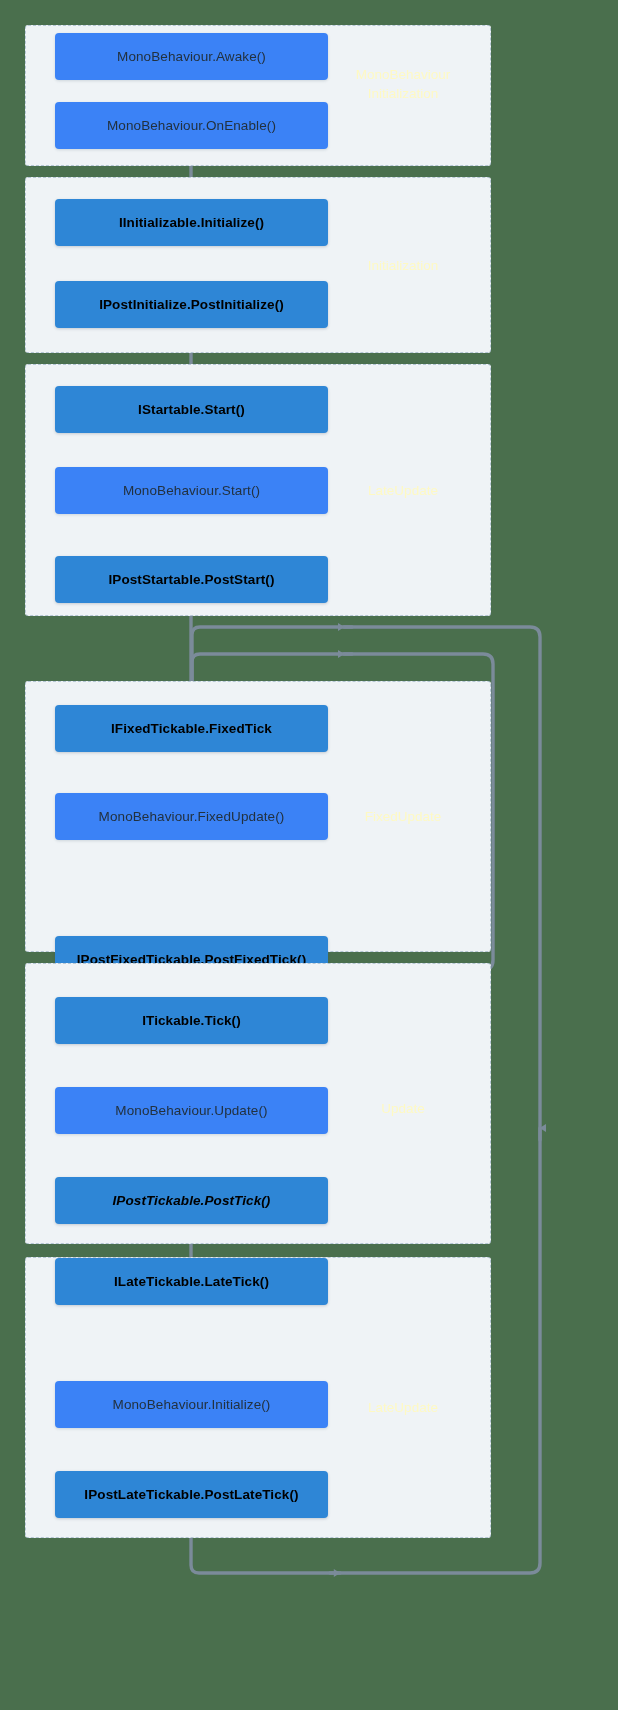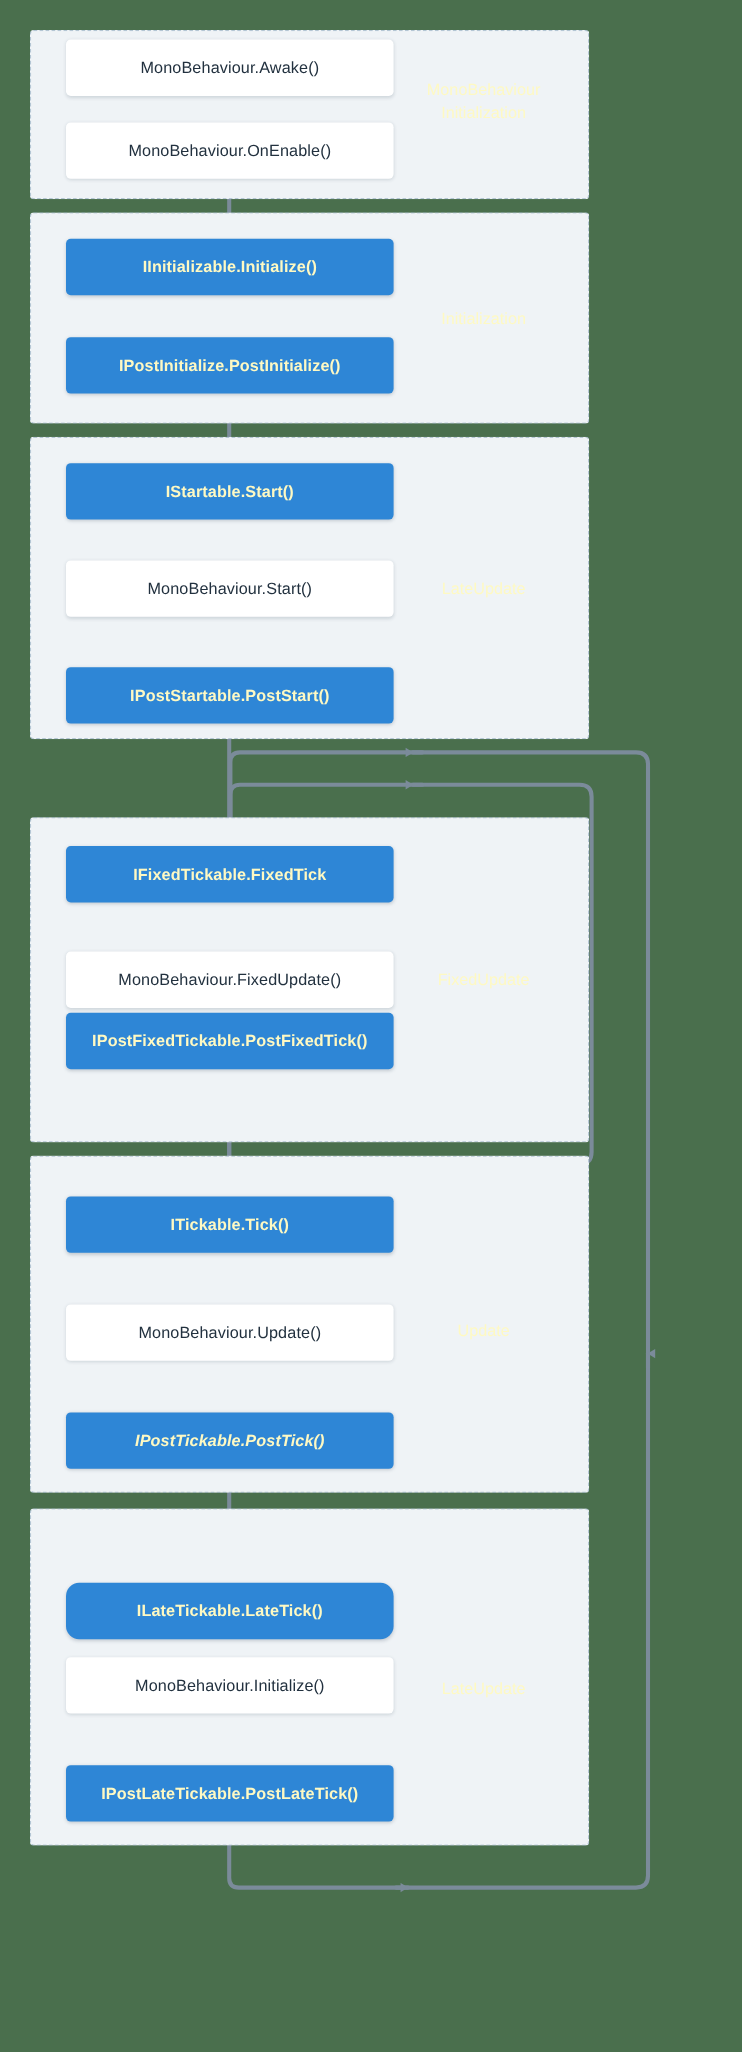--- a/index.html
+++ b/index.html
@@ -40,27 +40,27 @@
     border-radius:4px;
     box-sizing:border-box;
     display:flex;
     align-items:center;
     justify-content:center;
     text-align:center;
     font-size:13.5px;
     letter-spacing:0.1px;
   }
   .node.mono{
-    background:#ffffff;
+    background:#3b82f6;
     color:#22313f;
     box-shadow:0 1px 3px rgba(40,60,80,0.16);
   }
   .node.iface{
     background:#2e86d6;
-    color:#fef9c3;
+    color:#000000;
     font-weight:bold;
     box-shadow:0 1px 3px rgba(40,60,80,0.22);
   }
 
   
   #arrows{position:absolute;left:0;top:0;width:618px;height:1710px;pointer-events:none;}
 </style>
 </head>
 <body>
 
@@ -143,27 +143,27 @@
   <div class="phase" style="left:25px;top:364px;width:466px;height:252px;"></div>
   <div class="phase-label" style="left:323px;top:481px;">LateUpdate</div>
   <div class="node mono" style="top:467px;">MonoBehaviour.Start()</div>
   <div class="node iface" style="top:386px;">IStartable.Start()</div>
   <div class="node iface" style="top:556px;">IPostStartable.PostStart()</div>
 
   <div class="phase" style="left:25px;top:681px;width:466px;height:271px;"></div>
   <div class="phase-label" style="left:323px;top:807px;">FixedUpdate</div>
   <div class="node iface" style="top:705px;">IFixedTickable.FixedTick</div>
   <div class="node mono" style="top:793px;">MonoBehaviour.FixedUpdate()</div>
-  <div class="node iface" style="top:844px;">IPostFixedTickable.PostFixedTick()</div>
+  <div class="node iface" style="top:936px;">IPostFixedTickable.PostFixedTick()</div>
 
   <div class="phase" style="left:25px;top:963px;width:466px;height:281px;"></div>
   <div class="phase-label" style="left:323px;top:1099px;">Update</div>
   <div class="node iface" style="top:997px;">ITickable.Tick()</div>
   <div class="node mono" style="top:1087px;">MonoBehaviour.Update()</div>
   <div class="node iface" style="top:1177px;font-style:italic;">IPostTickable.PostTick()</div>
 
   <div class="phase" style="left:25px;top:1257px;width:466px;height:281px;"></div>
   <div class="phase-label" style="left:323px;top:1398px;">LateUpdate</div>
-  <div class="node iface" style="top:1319px;border-radius:11px;">ILateTickable.LateTick()</div>
+  <div class="node iface" style="top:1258px;">ILateTickable.LateTick()</div>
   <div class="node mono" style="top:1381px;">MonoBehaviour.Initialize()</div>
   <div class="node iface" style="top:1471px;">IPostLateTickable.PostLateTick()</div>
 
 </div>
 
 </body></html>

